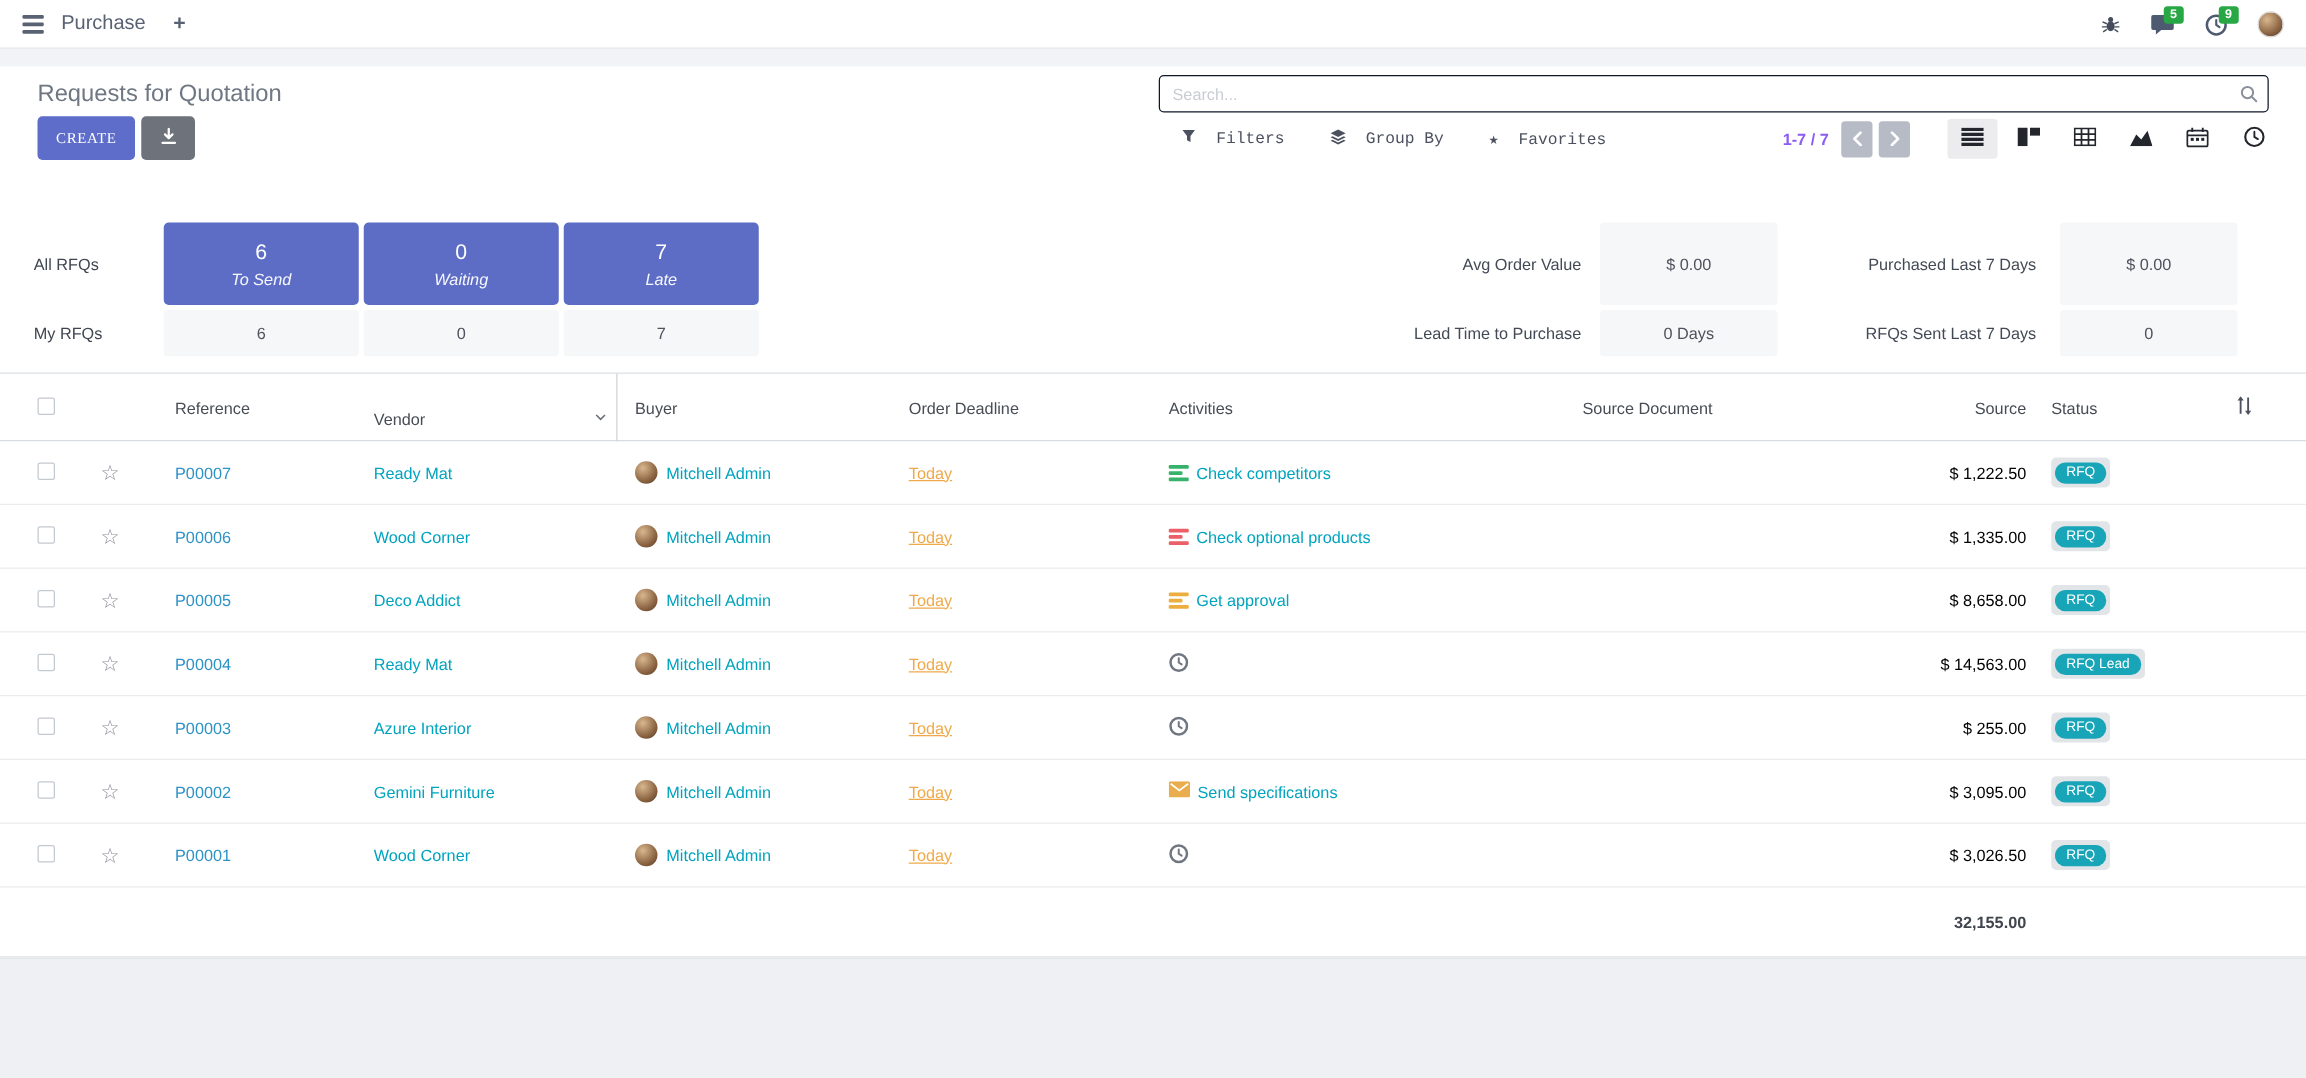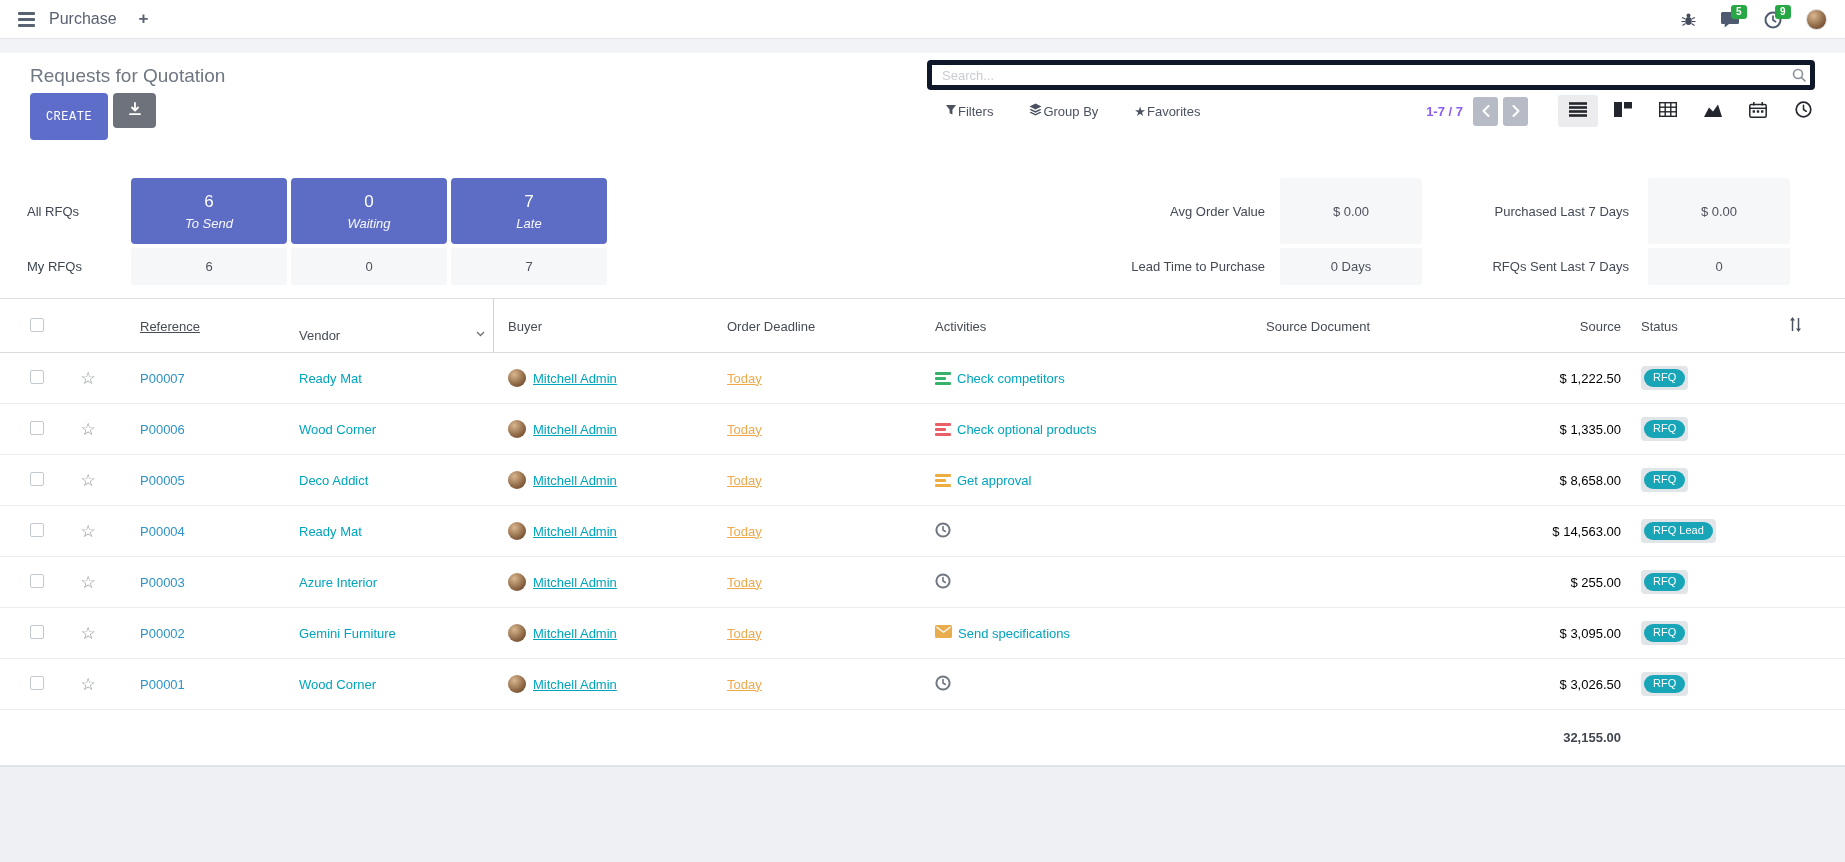--- a/index.html
+++ b/index.html
@@ -25,34 +25,34 @@
   .top-gap { height:14px; background:#f2f3f6; }
   .content { background:#fff; height:713px; position:relative; }
   .bottom-strip { height:96px; background:#eef0f3; border-top:1px solid #e0e3e7; }
 
   
   .control-panel { height:85px; position:relative; }
   .cp-left { padding:12px 0 0 30px; }
   .page-title { font-size:19px; color:#6f7783; margin-bottom:6px; }
   .cp-buttons { display:flex; gap:5px; }
   .btn-create { background:#5d6dc9; color:#fff; border:none; border-radius:4px;
-    width:78px; height:47px; font-size:12px; letter-spacing:.5px; font-family:Liberation Mono, monospace; cursor:pointer; }
+    width:78px; height:35px; font-size:12px; letter-spacing:.5px; font-family:Liberation Serif, serif; cursor:pointer; }
   .btn-export { background:#6e727b; border:none; border-radius:4px; width:43px; height:35px;
     display:flex; align-items:center; justify-content:center; cursor:pointer; }
 
   .search-wrap { position:absolute; left:927px; right:30px; top:7px; height:30px; }
-  .search-input { width:100%; height:30px; border:5px solid #0f172a; border-radius:4px;
+  .search-input { width:100%; height:30px; border:1px solid #0f172a; border-radius:4px;
     padding:0 30px 0 10px; font-size:13px; color:#555; font-family:inherit; }
   .search-input::placeholder { color:#c9ccd2; }
   .search-glass { position:absolute; right:8px; top:7px; }
 
   .filter-row { position:absolute; left:927px; right:22px; top:42px; height:32px;
     display:flex; align-items:center; }
-  .filter-item { display:flex; align-items:flex-end; gap:1px; color:#4c5160; cursor:pointer;
-    margin-left:36px; white-space:nowrap; }
+  .filter-item { display:flex; align-items:flex-start; gap:16px; color:#4c5160; cursor:pointer;
+    margin-left:36px; white-space:nowrap;font-family:Liberation Mono, monospace; }
   .filter-item:first-child { margin-left:18px; }
   .fav-star { font-size:13px; color:#4c5160; }
   .pager { margin-left:auto; display:flex; align-items:center; gap:10px; }
   .pager-text { color:#8b5cf6;font-weight:bold; }
   .pager-btns { display:flex; gap:5px; }
   .pager-btn { width:25px; height:29px; background:#b6bbc6; border:none; border-radius:3px;
     display:flex; align-items:center; justify-content:center; cursor:pointer; }
   .view-switcher { display:flex; gap:5px; margin-left:30px; }
   .view-btn { width:40px; height:32px; display:flex; align-items:center; justify-content:center;
     background:none; border:none; border-radius:3px; cursor:pointer; }
@@ -81,40 +81,40 @@
   .mx2 { left:1080px; top:110px; height:37px; } .mx2 .mlabel { width:185px; margin-right:15px; }
   .mx3 { left:1420px; top:110px; height:37px; } .mx3 .mlabel { width:209px; margin-right:19px; }
 
   
   .list-table { border-top:1px solid #dcdfe3; }
   .tgrid { display:grid;
     grid-template-columns:44px 52px 170px 210px 218px 209px 330px 272px 100px 152px 1fr;
     align-items:center; padding-left:18px; }
   .thead { height:54px; border-bottom:1px solid #d8dbdf; color:#474c55; }
   .thead .hcell { padding-left:15px; }
-  .hcell.h-ref { padding-left:26px;text-decoration:underline; }
+  .hcell.h-ref { padding-left:26px; }
   .h-vendor { display:flex; align-items:center; justify-content:space-between;
     border-right:1px solid #d0d3d8; height:54px; padding-right:8px; }
   .h-vendor .vtxt { padding-top:18px; }
   .h-vendor svg { margin-top:18px; }
   .h-buyer { padding-left:14px !important; }
   .h-activities { padding-left:14px !important; }
   .h-total { text-align:right; padding-left:0 !important; padding-right:2px; }
   .h-status { padding-left:18px !important; }
   .h-last { display:flex; justify-content:flex-start; padding-left:13px; }
 
   .trow { height:51px; border-bottom:1px solid #ececee; cursor:pointer; }
   .cb { width:14px; height:14px; border:1px solid #c3c9d0; border-radius:2px;
     background:#fff; margin-left:12px; display:inline-block; }
   .star-cell { text-align:center; }
   .row-star { font-size:17px; color:#8a909a; cursor:pointer; }
   .cell { padding-left:15px; white-space:nowrap; overflow:hidden; }
   .ref-cell { padding-left:26px; color:#2e93c7; }
   .vendor-cell { color:#00a4bf; }
-  .buyer-cell { padding-left:14px; display:flex; align-items:center; gap:7px; color:#00a4bf;text-decoration:underline; }
+  .buyer-cell { padding-left:14px; display:flex; align-items:center; gap:7px; color:#00a4bf; }
   .row-avatar { width:18px; height:18px; border-radius:50%; flex:none;
     background:radial-gradient(circle at 35% 30%, #d9b78e, #8a6342 62%, #53391f); }
   .deadline-cell { color:#efa94b;text-decoration:underline; }
   .activity-cell { padding-left:14px; display:flex; align-items:center; gap:6px; color:#00a4bf; }
   .act-list { display:inline-flex; flex-direction:column; gap:2px; width:16px; flex:none; }
   .act-list i { display:block; height:3px; border-radius:1px; background:currentColor; }
   .act-list i:nth-child(1) { width:16px; } .act-list i:nth-child(2) { width:11px; }
   .act-list i:nth-child(3) { width:16px; }
   .act-green { color:#37b26a; } .act-red { color:#ec5f68; } .act-yellow { color:#ecaf3f; }
   .total-cell { text-align:right; padding-right:2px; color:#000000; }

